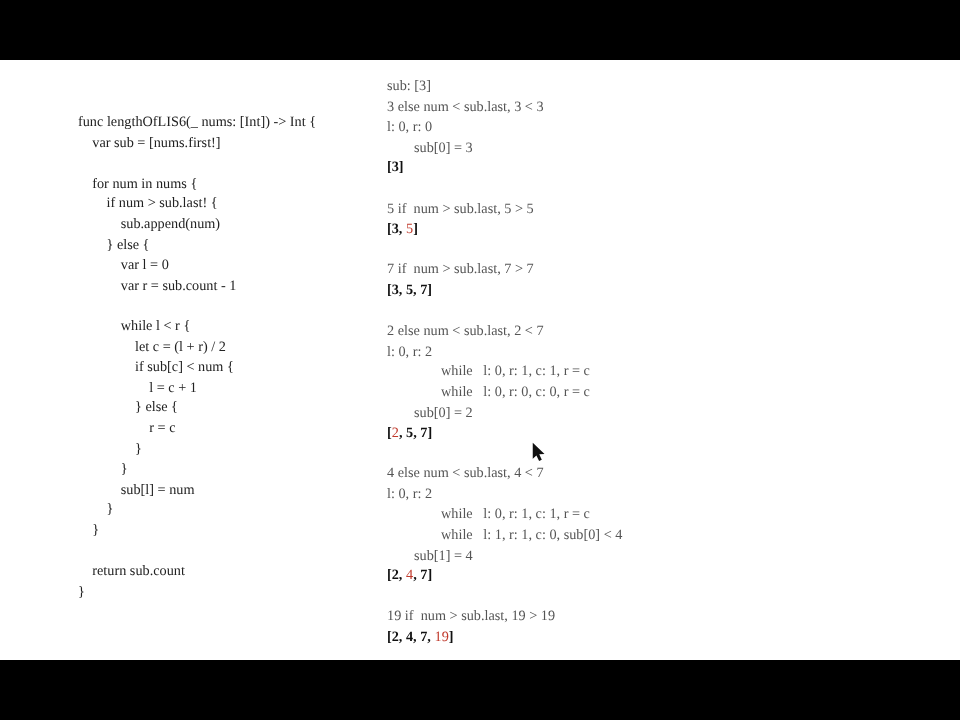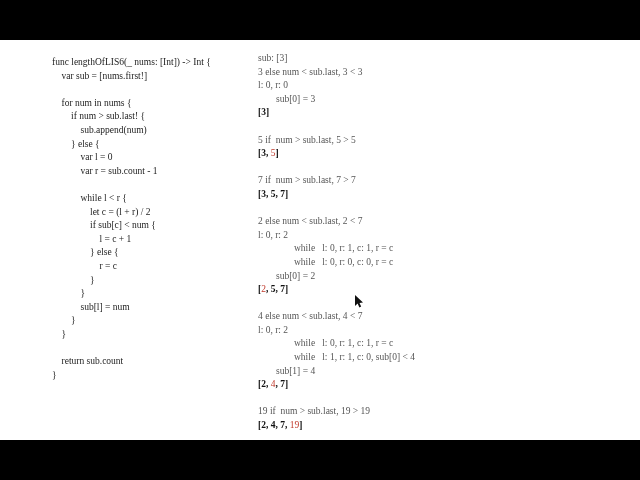--- a/index.html
+++ b/index.html
@@ -29,21 +29,21 @@
     overflow: hidden;
   }
   .col {
     position: absolute;
     top: 0;
     white-space: pre;
     font-family: Liberation Serif, serif;
   }
   #code-col {
     left: 52px;
-    top: 16px;
+    top: 36px;
     font-size: 9.5px;
     line-height: 13.6px;
     color: #222222;
   }
   #trace-col {
     left: 258px;
     top: 12px;
     font-size: 9.5px;
     line-height: 13.6px;
     color: #333333;

